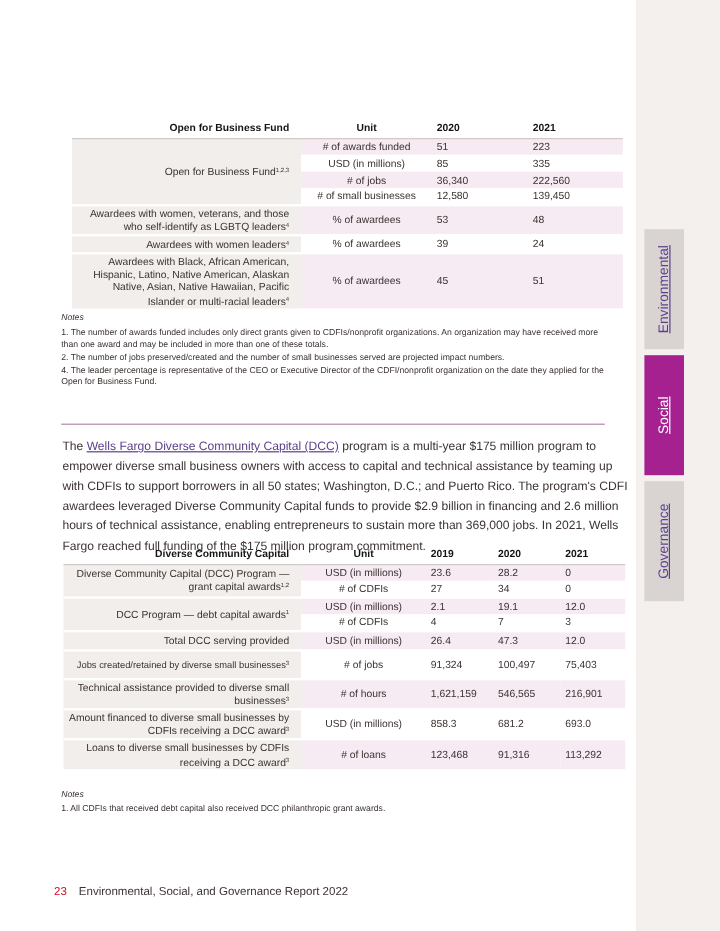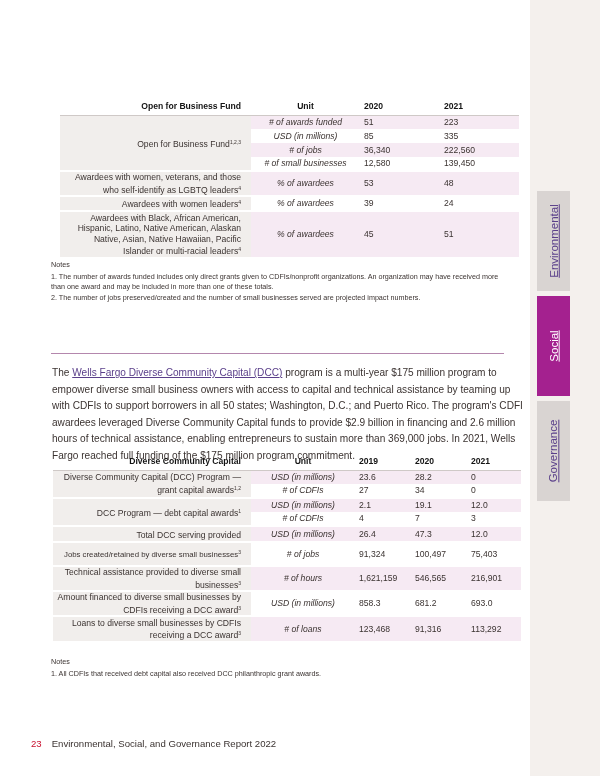--- a/index.html
+++ b/index.html
@@ -15,52 +15,52 @@
   .tab.soc { top: 296px; background: #a4218f; }
   .tab.soc span { color: #ffffff; }
   .tab.gov { top: 401px; background: #d9d4d2; }
   .tab.gov span { color: #5a3f8a; }
 
   
   table { position: absolute; border-collapse: collapse; font-size: 8.6px; color: #3b3331; }
   th { font-weight: bold; font-size: 8.6px; color: #141414; height: 18px; border-bottom: 1px solid #cfc9c7; }
   td { padding: 0 4px; line-height: 10.5px; }
   td.lab { background: #f1eeec; text-align: right; padding-right: 10px; }
-  td.unit { text-align: center; font-style: italic; }
+  td.unit { text-align: center; }
   tr.p td.d { background: #f6eaf3; }
   tr.w td.d { background: #ffffff; }
   tr.sep td { border-top: 2px solid #ffffff; }
   sup { font-size: 5px; vertical-align: 3px; }
 
   #t1 { left: 60px; top: 97px; width: 459px; }
   #t1 th.c0 { text-align: right; padding-right: 10px; width: 191px; }
   #t1 th.c1 { text-align: center; width: 109px; }
   #t1 th.c2 { text-align: left; padding-left: 4px; width: 80px; }
   #t1 th.c3 { text-align: left; padding-left: 4px; }
 
   #t2 { left: 53px; top: 452px; width: 468px; }
   #t2 th.c0 { text-align: right; padding-right: 10px; width: 198px; }
   #t2 th.c1 { text-align: center; width: 104px; }
   #t2 th.c2 { text-align: left; padding-left: 4px; width: 56px; }
   #t2 th.c3 { text-align: left; padding-left: 4px; width: 56px; }
   #t2 th.c4 { text-align: left; padding-left: 4px; }
 
   .notes { position: absolute; font-size: 7.2px; line-height: 9.3px; color: #3b3331; }
-  .notes .hd { margin-bottom: 3px; }
+  .notes .hd { font-style: italic; margin-bottom: 3px; }
   .notes p { margin-bottom: 2px; }
   #notes1 { left: 51px; top: 260px; width: 460px; }
   #notes2 { left: 51px; top: 657px; width: 460px; }
 
   .divider { position: absolute; left: 51px; top: 353px; width: 453px; height: 1px; background: #b487ad; }
 
   .para { position: absolute; left: 52px; top: 365px; width: 478px; font-size: 10.1px; line-height: 16.6px; color: #3b3331; }
   .para a { color: #5a3f8a; text-decoration: underline; }
 
   .footer { position: absolute; left: 31px; top: 738px; font-size: 9.6px; color: #3b3331; }
-  .footer .pg { color: #c8102e; margin-right: 10px; }
+  .footer .pg { color: #c8102e; margin-right: 10px; margin-left: 14px; }
 </style>
 </head>
 <body>
 
 <div class="rail">
   <div class="tab env">
       <span>Environmental</span>
     </div>
   <div class="tab soc">
       <span>Social</span>
@@ -119,20 +119,21 @@
       <td class="d">45</td>
       <td class="d">51</td>
     </tr>
   </tbody>
 </table>
 
 <div id="notes1" class="notes">
   <div class="hd">Notes</div>
   <p>1. The number of awards funded includes only direct grants given to CDFIs/nonprofit organizations. An organization may have received more than one award and may be included in more than one of these totals.</p>
   <p>2. The number of jobs preserved/created and the number of small businesses served are projected impact numbers.</p>
+  <p>4. The leader percentage is representative of the CEO or Executive Director of the CDFI/nonprofit organization on the date they applied for the Open for Business Fund.</p>
 </div>
 
 <div class="divider"></div>
 
 <div class="para">
   <span>The </span><a>Wells Fargo Diverse Community Capital (DCC)</a><span> program is a multi-year $175 million program to empower diverse small business owners with access to capital and technical assistance by teaming up with CDFIs to support borrowers in all 50 states; Washington, D.C.; and Puerto Rico. The program's CDFI awardees leveraged Diverse Community Capital funds to provide $2.9 billion in financing and 2.6 million hours of technical assistance, enabling entrepreneurs to sustain more than 369,000 jobs. In 2021, Wells Fargo reached full funding of the $175 million program commitment.</span>
 </div>
 
 <table id="t2">
   <thead>

